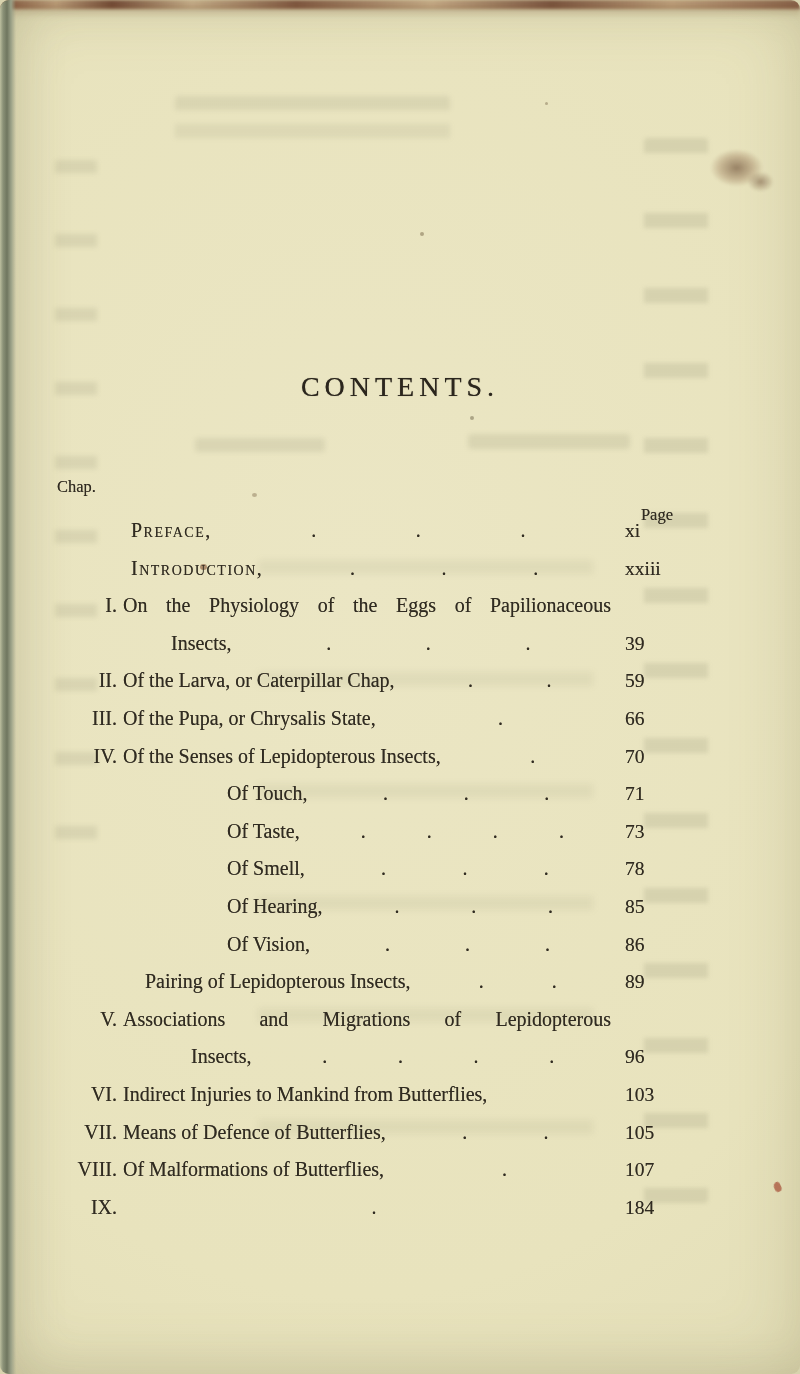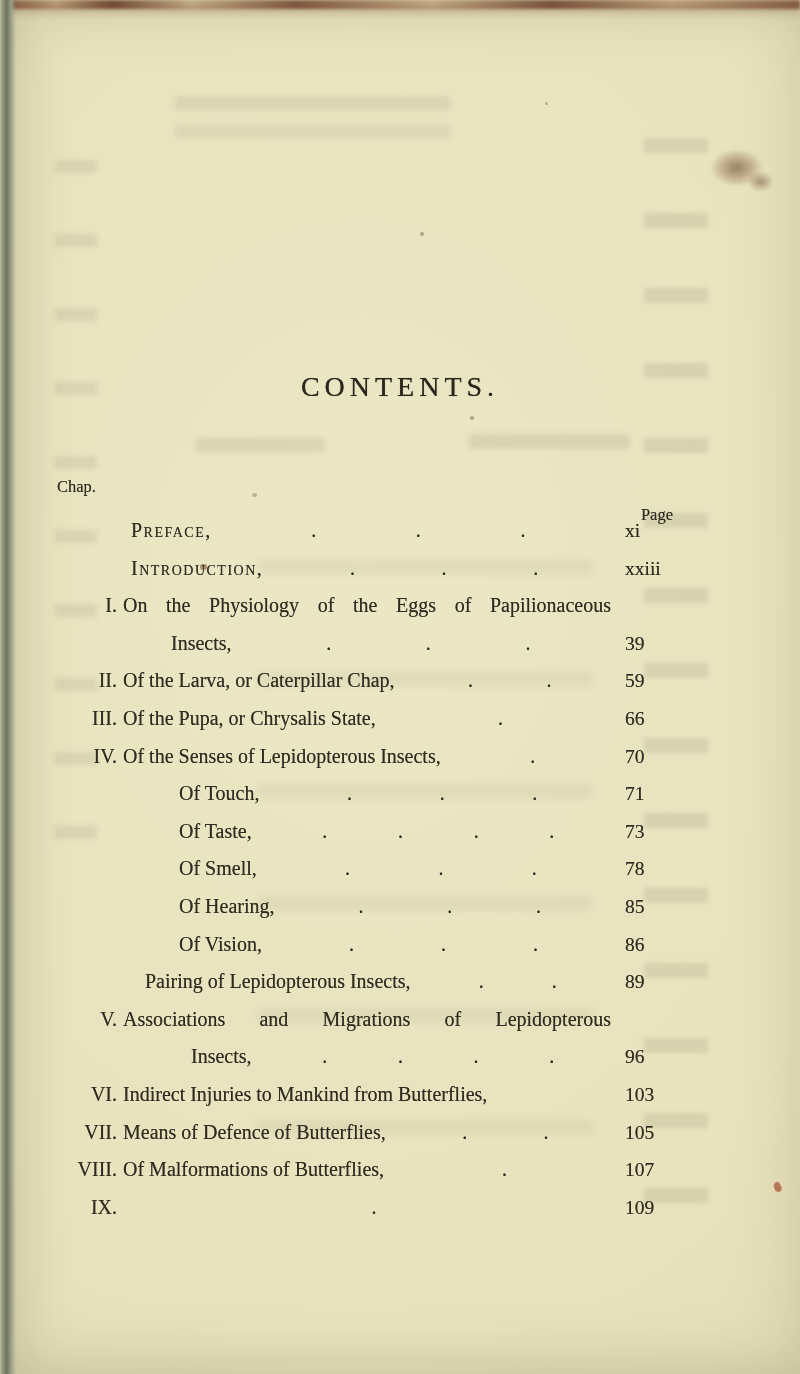--- a/index.html
+++ b/index.html
@@ -7,20 +7,21 @@
     width:800px;height:1374px;overflow:hidden;
     font-family:"Liberation Serif","DejaVu Serif",serif;
     background:#d8d3ae;
   }
   .scan{
     position:relative;width:800px;height:1374px;overflow:hidden;
     background:
       radial-gradient(ellipse 130% 95% at 45% 42%, #ebe6c4 0%, #e8e3bd 55%, #e0dbb4 88%, #d9d4ad 100%);
     box-shadow:inset 0 0 70px rgba(120,108,66,.22), inset 25px 0 45px rgba(110,110,80,.12);
     color:#2f2a20;
+    border-radius:9px;
   }
   
   .edge-top{
     position:absolute;left:0;top:0;width:800px;height:9px;
     background:linear-gradient(90deg,
       rgba(112,62,40,.85) 0%, rgba(150,92,58,.45) 7%, rgba(96,50,32,.85) 14%,
       rgba(158,100,64,.35) 24%, rgba(104,56,36,.8) 37%, rgba(166,108,72,.4) 54%,
       rgba(98,52,34,.8) 69%, rgba(154,94,60,.45) 84%, rgba(108,58,38,.75) 100%);
     filter:blur(1.6px);
   }
@@ -86,21 +87,21 @@
   .toc-header .hdr-page{position:relative;top:28px;}
   .row{display:flex;align-items:baseline;line-height:37.6px;white-space:nowrap;}
   .num{flex:none;width:66px;text-align:right;padding-right:6px;box-sizing:border-box;}
   .text{flex:none;}
   .leaders{flex:1 1 auto;display:flex;justify-content:space-evenly;align-items:baseline;min-width:10px;}
   .dot{font-size:20px;}
   .pagenum{flex:none;min-width:48px;text-align:left;font-size:19.5px;}
   .front .text{font-variant:small-caps;letter-spacing:1.5px;margin-left:8px;}
   .cont .text{margin-left:48px;}
   .cont2 .text{margin-left:68px;}
-  .sub .text{margin-left:56px;}
+  .sub .text{margin-left:104px;}
   .mid .text{margin-left:22px;}
   .wrapFirst .text{flex:1 1 auto;text-align:justify;text-align-last:justify;white-space:normal;padding-right:62px;}
 </style>
 </head>
 <body>
 
 <div class="scan">
 
   <div class="edge-top"></div>
   <div class="edge-top2"></div>
@@ -282,17 +283,17 @@
           <span class="leaders">
             <span class="dot">.</span>
           </span>
           <span class="pagenum">107</span>
         </div>
         <div class="row chap">
           <span class="num">IX.</span>
           <span class="leaders">
             <span class="dot">.</span>
           </span>
-          <span class="pagenum">109</span>
+          <span class="pagenum">184</span>
         </div>
       </div>
   </div>
 </div>
 
 </body></html>

